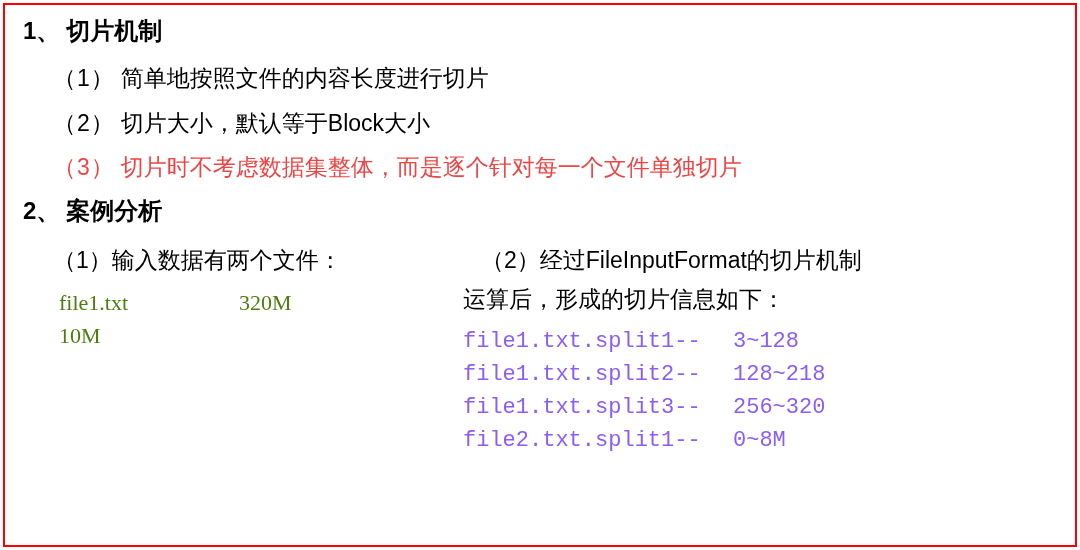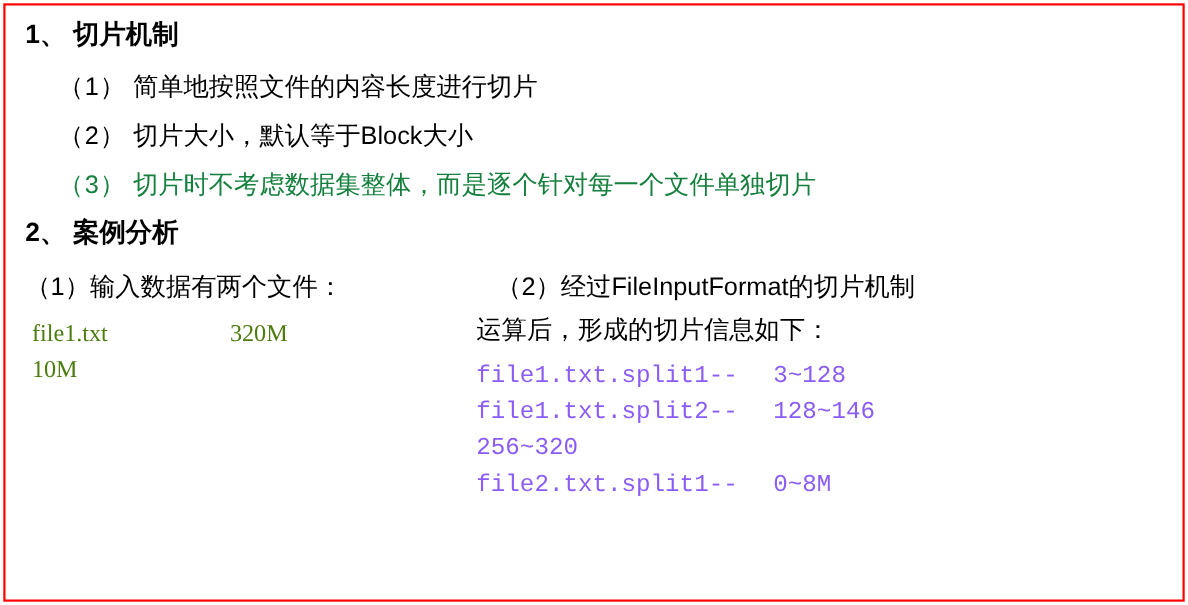--- a/index.html
+++ b/index.html
@@ -26,24 +26,25 @@
       display: flex;
       align-items: baseline;
     }
     .heading .num { margin-right: 6px; font-weight: 700; }
     .point {
       font-size: 23px;
       color: #000000;
       margin: 8px 0 10px 30px;
       line-height: 1.5;
     }
-    .point.red { color: #15803d; }
+    .point.red { color: #ef4444; }
     .point .pnum { margin-right: 6px; letter-spacing: 1px; }
     .two-col {
       display: flex;
+      margin-left: 30px;
     }
     .col-left {
       flex: 0 0 410px;
     }
     .col-right {
       flex: 1;
     }
     .subpoint {
       font-size: 23px;
       color: #000;
@@ -117,23 +118,24 @@
         <span style="margin-left:18px;">（2）</span><span>经过FileInputFormat的切片机制</span>
       </div>
       <div class="subpoint">运算后，形成的切片信息如下：</div>
       <div class="mono-table2">
         <div class="mono-row">
           <span class="mono-s1">file1.txt.split1--</span>
           <span class="mono-s2">3~128</span>
         </div>
         <div class="mono-row">
           <span class="mono-s1">file1.txt.split2--</span>
-          <span class="mono-s2">128~146</span>
+          <span class="mono-s2">128~218</span>
         </div>
         <div class="mono-row">
+          <span class="mono-s1">file1.txt.split3--</span>
           <span class="mono-s2">256~320</span>
         </div>
         <div class="mono-row">
           <span class="mono-s1">file2.txt.split1--</span>
           <span class="mono-s2">0~8M</span>
         </div>
       </div>
     </div>
   </div>
 

